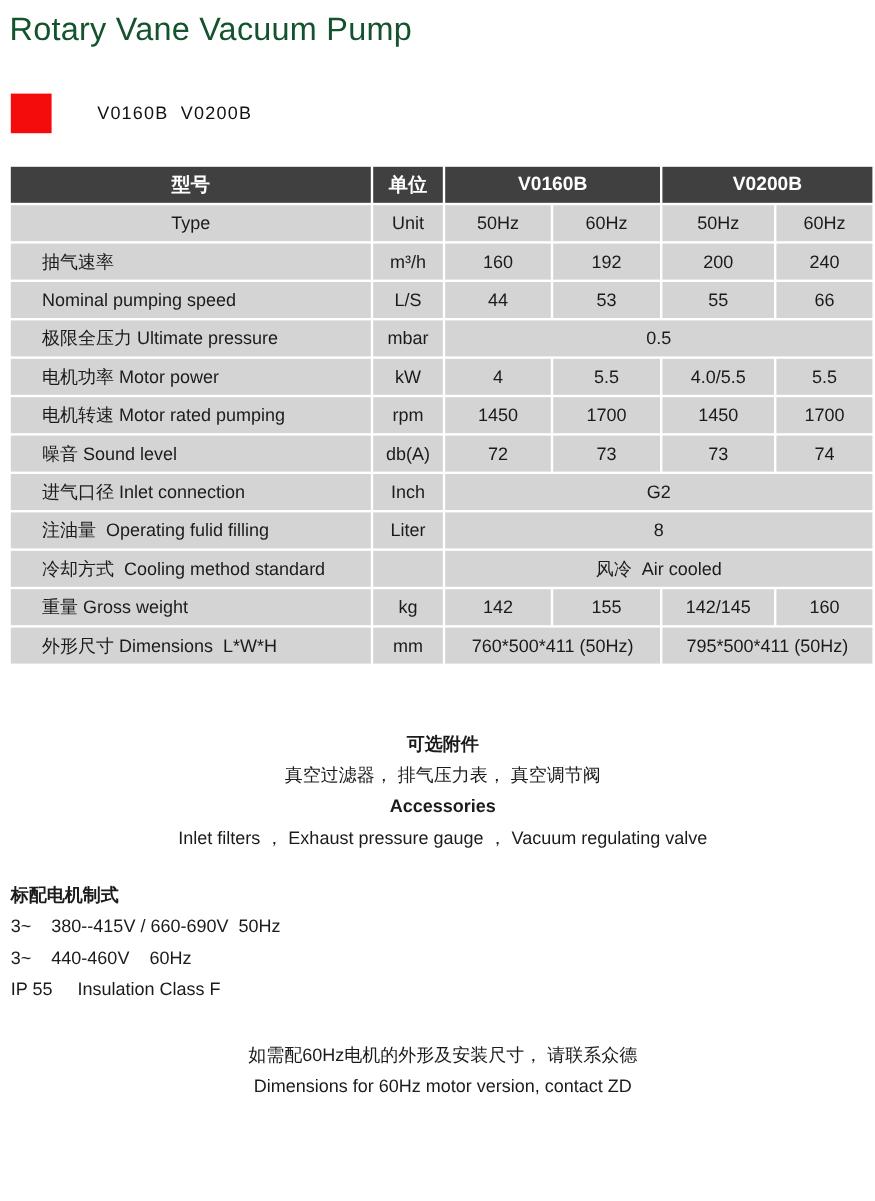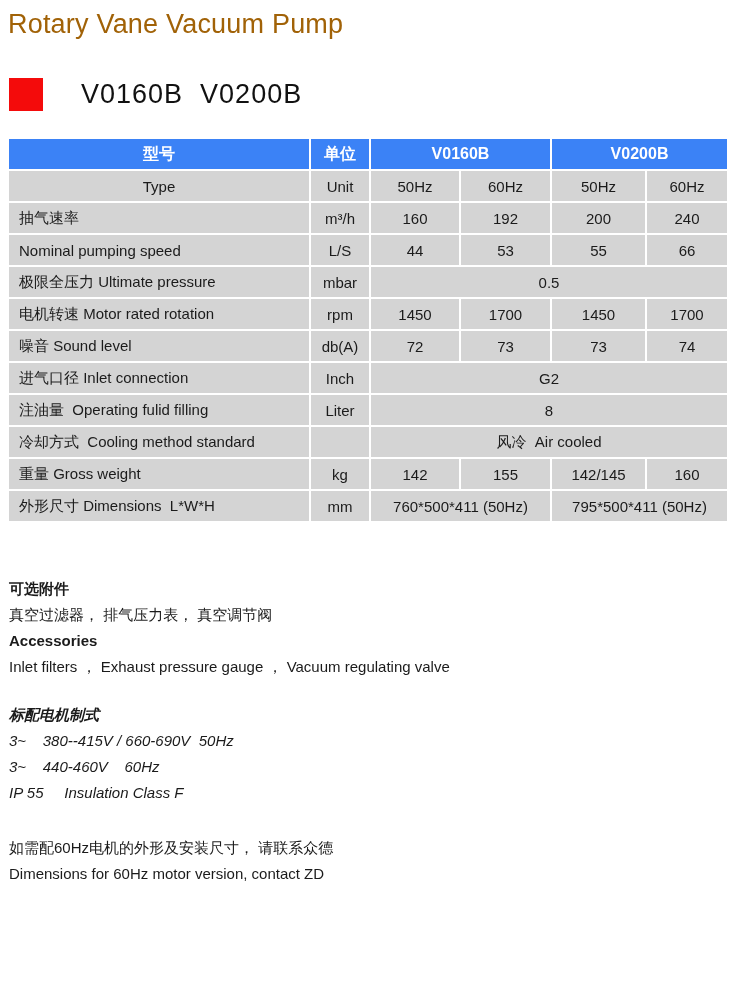--- a/index.html
+++ b/index.html
@@ -13,37 +13,37 @@
     width: 729px;
     height: 1001px;
     background: #ffffff;
     overflow: hidden;
   }
   .title {
     margin: 9px 0 0 8px;
     font-size: 27px;
     font-weight: normal;
     letter-spacing: 0.2px;
-    color: #a16207;
+    color: #14532d;
   }
   .models {
     display: flex;
     align-items: center;
     margin: 37px 0 0 9px;
     height: 34px;
   }
   .red-square {
     width: 34px;
     height: 33px;
     background: #f40b0b;
     flex: 0 0 auto;
   }
   .models-text {
     margin-left: 38px;
-    font-size: 27px;
+    font-size: 15px;
     letter-spacing: 1px;
     color: #111111;
     white-space: pre-wrap;
   }
   table.spec {
     margin: 26px 0 0 7px;
     width: 722px;
     table-layout: fixed;
     border-collapse: separate;
     border-spacing: 2px;
@@ -53,45 +53,45 @@
     background: #d4d4d4;
     height: 30px;
     font-size: 15px;
     text-align: center;
     vertical-align: middle;
     padding: 2px 4px;
     white-space: pre-wrap;
     overflow: hidden;
   }
   table.spec tr.head td {
-    background: #3b82f6;
+    background: #404040;
     color: #ffffff;
     font-weight: bold;
     font-size: 16px;
   }
   table.spec td.lbl {
     text-align: left;
-    padding-left: 10px;
+    padding-left: 26px;
   }
   table.spec tr.head td.lbl,
   table.spec td.lbl.c {
     text-align: center;
     padding-left: 4px;
   }
   .sec { margin-left: 9px; }
   .sec p {
     font-size: 15px;
     line-height: 18px;
     margin-bottom: 8px;
     white-space: pre-wrap;
   }
   .sec p.b { font-weight: bold; }
-  .sec-accessories { margin-top: 57px; }
-  .sec-motor { margin-top: 30px; font-style: italic; }
-  .sec-footer { margin-top: 37px; }
+  .sec-accessories { margin-top: 57px; text-align: center; }
+  .sec-motor { margin-top: 30px; }
+  .sec-footer { margin-top: 37px; text-align: center; }
 </style>
 </head>
 <body>
 
 <div class="page">
 
   <h1 class="title">Rotary Vane Vacuum Pump</h1>
 
   <div class="models">
     <span class="red-square"></span>
@@ -138,21 +138,29 @@
         <td>53</td>
         <td>55</td>
         <td>66</td>
       </tr>
       <tr>
         <td class="lbl">极限全压力 Ultimate pressure</td>
         <td>mbar</td>
         <td colspan="4">0.5</td>
       </tr>
       <tr>
-        <td class="lbl">电机转速 Motor rated rotation</td>
+        <td class="lbl">电机功率 Motor power</td>
+        <td>kW</td>
+        <td>4</td>
+        <td>5.5</td>
+        <td>4.0/5.5</td>
+        <td>5.5</td>
+      </tr>
+      <tr>
+        <td class="lbl">电机转速 Motor rated pumping</td>
         <td>rpm</td>
         <td>1450</td>
         <td>1700</td>
         <td>1450</td>
         <td>1700</td>
       </tr>
       <tr>
         <td class="lbl">噪音 Sound level</td>
         <td>db(A)</td>
         <td>72</td>

